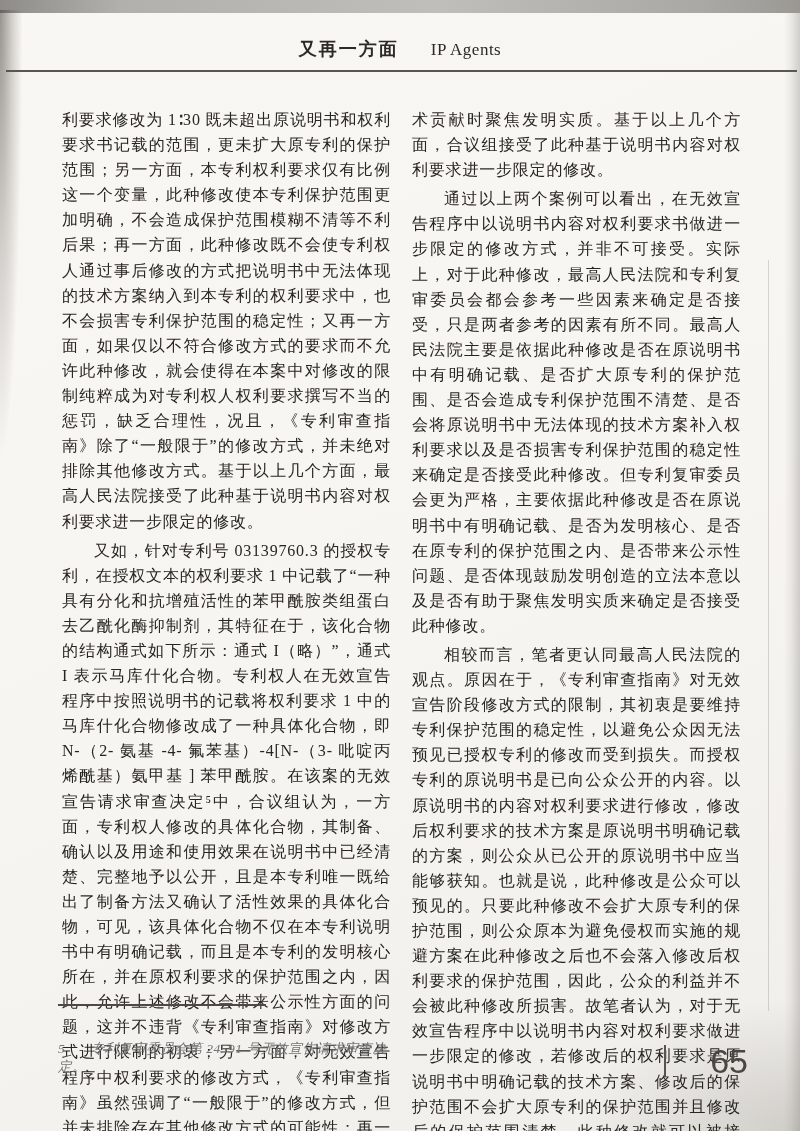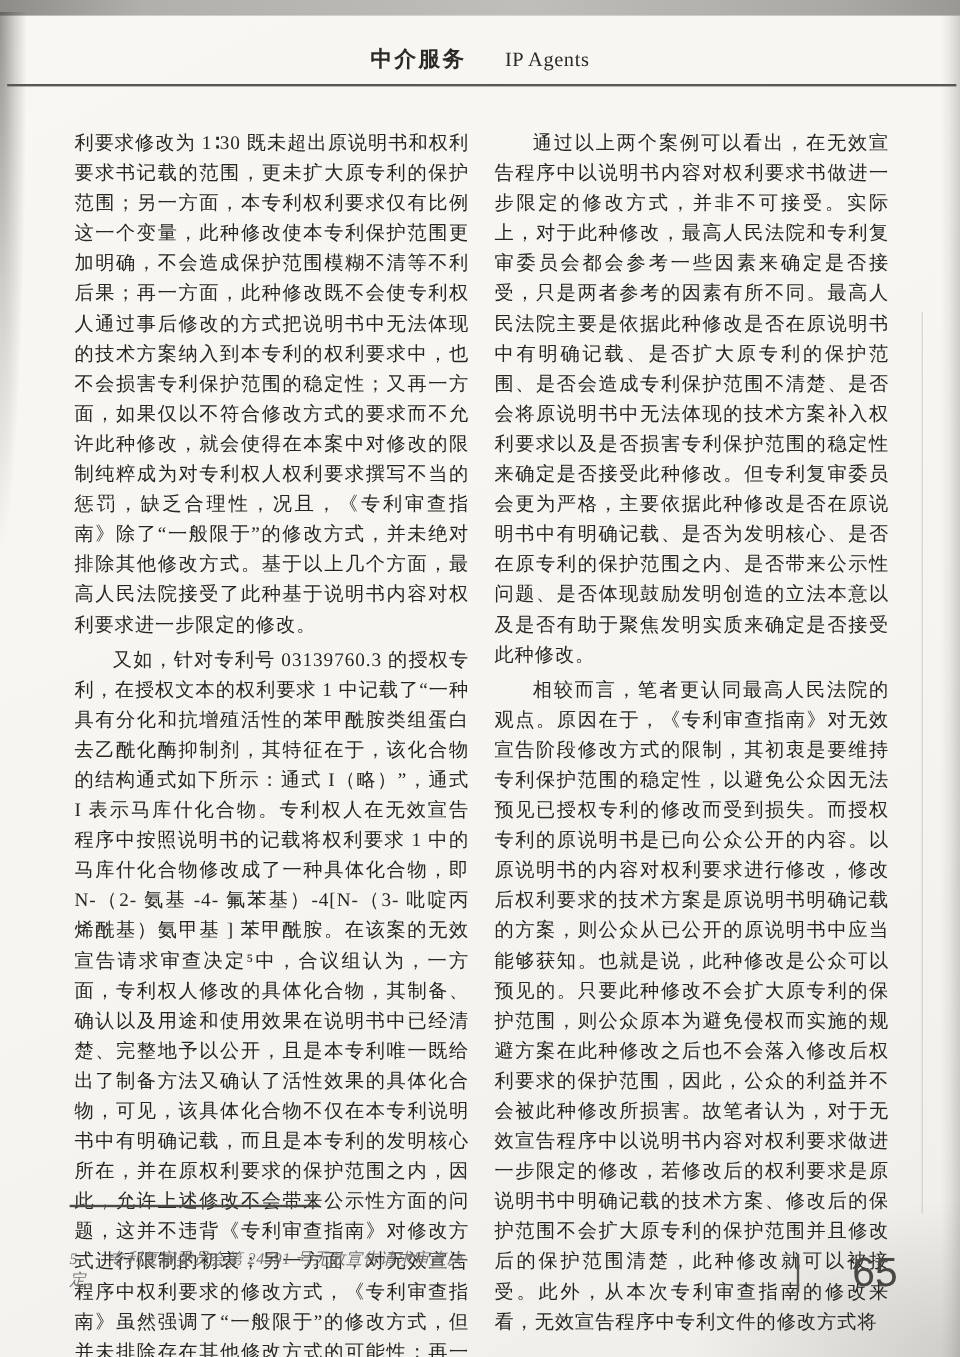--- a/index.html
+++ b/index.html
@@ -51,31 +51,32 @@
 </head>
 <body>
 
 <div class="scan-top"></div>
 <div class="scan-corner"></div>
 <div class="scan-right"></div>
 <div class="scan-right-line"></div>
 <div class="scan-corner-br"></div>
 
 <div class="header">
-  <span class="cjk">中介服务</span>
+  <span class="cjk">又再一方面</span>
   <span class="en">IP Agents</span>
 </div>
 <div class="header-rule"></div>
 
 <div class="col col-left">
   <p>利要求修改为 1∶30 既未超出原说明书和权利要求书记载的范围，更未扩大原专利的保护范围；另一方面，本专利权利要求仅有比例这一个变量，此种修改使本专利保护范围更加明确，不会造成保护范围模糊不清等不利后果；再一方面，此种修改既不会使专利权人通过事后修改的方式把说明书中无法体现的技术方案纳入到本专利的权利要求中，也不会损害专利保护范围的稳定性；又再一方面，如果仅以不符合修改方式的要求而不允许此种修改，就会使得在本案中对修改的限制纯粹成为对专利权人权利要求撰写不当的惩罚，缺乏合理性，况且，《专利审查指南》除了“一般限于”的修改方式，并未绝对排除其他修改方式。基于以上几个方面，最高人民法院接受了此种基于说明书内容对权利要求进一步限定的修改。</p>
   <p class="indent">又如，针对专利号 03139760.3 的授权专利，在授权文本的权利要求 1 中记载了“一种具有分化和抗增殖活性的苯甲酰胺类组蛋白去乙酰化酶抑制剂，其特征在于，该化合物的结构通式如下所示：通式 I（略）”，通式 I 表示马库什化合物。专利权人在无效宣告程序中按照说明书的记载将权利要求 1 中的马库什化合物修改成了一种具体化合物，即 N-（2- 氨基 -4- 氟苯基）-4[N-（3- 吡啶丙烯酰基）氨甲基 ] 苯甲酰胺。在该案的无效宣告请求审查决定⁵中，合议组认为，一方面，专利权人修改的具体化合物，其制备、确认以及用途和使用效果在说明书中已经清楚、完整地予以公开，且是本专利唯一既给出了制备方法又确认了活性效果的具体化合物，可见，该具体化合物不仅在本专利说明书中有明确记载，而且是本专利的发明核心所在，并在原权利要求的保护范围之内，因此，允许上述修改不会带来公示性方面的问题，这并不违背《专利审查指南》对修改方式进行限制的初衷；另一方面，对无效宣告程序中权利要求的修改方式，《专利审查指南》虽然强调了“一般限于”的修改方式，但并未排除存在其他修改方式的可能性；再一方面，如果允许此种修改，则能够更充分体现专利制度鼓励发明创造的立法本意，并有助于专利确权程序在评判专利的技</p>
 </div>
 
 <div class="col col-right">
+  <p>术贡献时聚焦发明实质。基于以上几个方面，合议组接受了此种基于说明书内容对权利要求进一步限定的修改。</p>
   <p class="indent">通过以上两个案例可以看出，在无效宣告程序中以说明书内容对权利要求书做进一步限定的修改方式，并非不可接受。实际上，对于此种修改，最高人民法院和专利复审委员会都会参考一些因素来确定是否接受，只是两者参考的因素有所不同。最高人民法院主要是依据此种修改是否在原说明书中有明确记载、是否扩大原专利的保护范围、是否会造成专利保护范围不清楚、是否会将原说明书中无法体现的技术方案补入权利要求以及是否损害专利保护范围的稳定性来确定是否接受此种修改。但专利复审委员会更为严格，主要依据此种修改是否在原说明书中有明确记载、是否为发明核心、是否在原专利的保护范围之内、是否带来公示性问题、是否体现鼓励发明创造的立法本意以及是否有助于聚焦发明实质来确定是否接受此种修改。</p>
   <p class="indent">相较而言，笔者更认同最高人民法院的观点。原因在于，《专利审查指南》对无效宣告阶段修改方式的限制，其初衷是要维持专利保护范围的稳定性，以避免公众因无法预见已授权专利的修改而受到损失。而授权专利的原说明书是已向公众公开的内容。以原说明书的内容对权利要求进行修改，修改后权利要求的技术方案是原说明书明确记载的方案，则公众从已公开的原说明书中应当能够获知。也就是说，此种修改是公众可以预见的。只要此种修改不会扩大原专利的保护范围，则公众原本为避免侵权而实施的规避方案在此种修改之后也不会落入修改后权利要求的保护范围，因此，公众的利益并不会被此种修改所损害。故笔者认为，对于无效宣告程序中以说明书内容对权利要求做进一步限定的修改，若修改后的权利要求是原说明书中明确记载的技术方案、修改后的保护范围不会扩大原专利的保护范围并且修改后的保护范围清楚，此种修改就可以被接受。此外，从本次专利审查指南的修改来看，无效宣告程序中专利文件的修改方式将</p>
 </div>
 
 <div class="footnote-rule"></div>
 <div class="footnote">
   <span class="marker">5</span><span>专利复审委员会第 24591 号无效宣告请求审查决定。</span>
 </div>
 
 <div class="footer">

